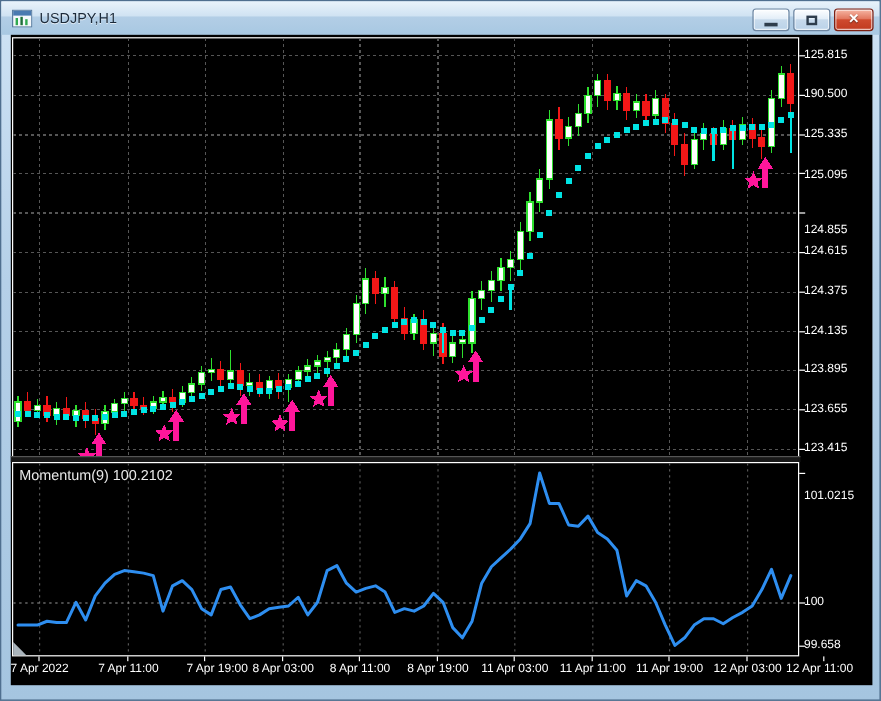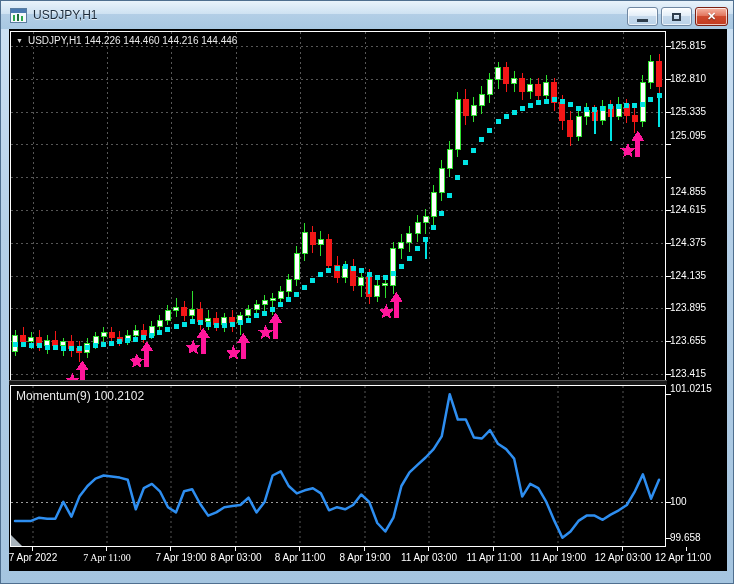--- a/index.html
+++ b/index.html
@@ -337,24 +337,20 @@
           <path d="M182.2,307.6L184.3,312.7L189.8,313.1L185.6,316.7L186.9,322.1L182.2,319.2L177.4,322.1L178.7,316.7L174.5,313.1L180.0,312.7Z" fill="#ff169b"></path>
           <polygon points="232.40000000000003,301.05000000000035 225.90000000000003,311.05000000000035 229.90000000000003,311.05000000000035 229.90000000000003,327.05000000000035 234.90000000000003,327.05000000000035 234.90000000000003,311.05000000000035 238.90000000000003,311.05000000000035" fill="#ff169b"></polygon>
           <path d="M222.4,313.1L224.5,318.1L230.0,318.6L225.8,322.2L227.1,327.5L222.4,324.7L217.7,327.5L219.0,322.2L214.8,318.6L220.3,318.1Z" fill="#ff169b"></path>
           <polygon points="264.6,280.55000000000143 258.1,290.55000000000143 262.1,290.55000000000143 262.1,306.55000000000143 267.1,306.55000000000143 267.1,290.55000000000143 271.1,290.55000000000143" fill="#ff169b"></polygon>
           <path d="M254.6,292.6L256.7,297.6L262.2,298.1L258.0,301.7L259.3,307.0L254.6,304.2L249.9,307.0L251.2,301.7L247.0,298.1L252.5,297.6Z" fill="#ff169b"></path>
           <polygon points="385.35,260.0500000000006 378.85,270.0500000000006 382.85,270.0500000000006 382.85,286.0500000000006 387.85,286.0500000000006 387.85,270.0500000000006 391.85,270.0500000000006" fill="#ff169b"></polygon>
           <path d="M375.4,272.1L377.5,277.1L383.0,277.6L378.8,281.2L380.1,286.5L375.4,283.7L370.6,286.5L371.9,281.2L367.7,277.6L373.2,277.1Z" fill="#ff169b"></path>
           <polygon points="626.85,98.7833333333324 620.35,108.7833333333324 624.35,108.7833333333324 624.35,124.7833333333324 629.35,124.7833333333324 629.35,108.7833333333324 633.35,108.7833333333324" fill="#ff169b"></polygon>
           <path d="M616.9,110.8L619.0,115.9L624.5,116.3L620.3,119.9L621.6,125.3L616.9,122.4L612.1,125.3L613.4,119.9L609.2,116.3L614.7,115.9Z" fill="#ff169b"></path>
         </svg>
-      <div class="ohlc">
-        <span class="tri">▼</span>
-        <span>USDJPY,H1 144.226 144.460 144.216 144.446</span>
-      </div>
     </div>
 
     <div class="separator"></div>
 
     <div class="pane pane-momo">
       <svg id="svg-momo" width="654" height="160">
           <line x1="22" y1="0" x2="22" y2="160" stroke="#565656" stroke-width="1" stroke-dasharray="2 3"></line>
           <line x1="96" y1="0" x2="96" y2="160" stroke="#565656" stroke-width="1" stroke-dasharray="2 3"></line>
           <line x1="160" y1="0" x2="160" y2="160" stroke="#565656" stroke-width="1" stroke-dasharray="2 3"></line>
           <line x1="225" y1="0" x2="225" y2="160" stroke="#565656" stroke-width="1" stroke-dasharray="2 3"></line>
@@ -367,40 +363,40 @@
           <line x1="676" y1="0" x2="676" y2="160" stroke="#565656" stroke-width="1" stroke-dasharray="2 3"></line>
           <line x1="0" y1="116.5" x2="654" y2="116.5" stroke="#9a9a9a" stroke-width="1" stroke-dasharray="2 3"></line>
           <polyline points="4.0,134.9 12.1,134.9 20.1,134.9 28.2,131.7 36.2,132.8 44.3,132.8 52.3,115.9 60.4,130.7 68.4,110.6 76.5,100.0 84.5,92.6 92.6,89.5 100.6,90.5 108.7,91.6 116.7,93.7 124.8,123.3 132.8,102.2 140.9,97.9 148.9,105.3 157.0,121.2 165.0,126.4 173.1,105.3 181.1,103.2 189.2,118.0 197.2,129.6 205.3,126.4 213.3,121.2 221.4,120.1 229.4,119.0 237.5,111.7 245.5,126.4 253.6,115.9 261.6,89.5 269.7,85.3 277.7,100.0 285.8,107.4 293.8,104.3 301.9,102.2 309.9,107.4 318.0,124.3 326.0,121.2 334.1,123.3 342.1,119.0 350.2,108.5 358.2,115.9 366.3,137.0 374.3,145.5 382.4,131.7 390.4,100.0 398.5,86.3 406.5,78.9 414.6,71.5 422.6,63.1 430.7,50.4 438.7,8.2 446.8,33.5 454.8,33.5 462.9,51.5 470.9,52.5 479.0,44.1 487.0,57.8 495.1,63.1 503.1,72.6 511.2,110.6 519.2,97.9 527.3,102.2 535.3,115.9 543.4,134.9 551.4,151.8 559.5,145.5 567.5,134.9 575.6,129.6 583.6,129.6 591.7,133.8 599.7,128.6 607.8,124.3 615.8,119.0 623.9,105.3 631.9,88.4 640.0,112.7 648.0,93.7" fill="none" stroke="#2e8ef0" stroke-width="2.5" stroke-linejoin="round" stroke-linecap="round"></polyline>
         </svg>
       <div class="momo-label">Momentum(9) 100.2102</div>
       <div class="corner-wedge"></div>
     </div>
 
     <div id="price-axis">
         <div class="axis-label" style="top: 11px;">125.815</div>
-        <div class="axis-label" style="top: 44px;">182.810</div>
+        <div class="axis-label" style="top: 44px;">190.500</div>
         <div class="axis-label" style="top: 77px;">125.335</div>
-        <div class="axis-label" style="top: 101px;">125.095</div>
+        <div class="axis-label" style="top: 111px;">125.095</div>
         <div class="axis-label" style="top: 142px; margin-top: 15px;">124.855</div>
         <div class="axis-label" style="top: 175px;">124.615</div>
         <div class="axis-label" style="top: 208px;">124.375</div>
         <div class="axis-label" style="top: 241px;">124.135</div>
         <div class="axis-label" style="top: 273px;">123.895</div>
         <div class="axis-label" style="top: 306px;">123.655</div>
         <div class="axis-label" style="top: 339px;">123.415</div>
       </div>
     <div id="momo-axis">
-        <div class="axis-label" style="top: 354px;">101.0215</div>
+        <div class="axis-label" style="top: 379px;">101.0215</div>
         <div class="axis-label" style="top: 467px;">100</div>
         <div class="axis-label" style="top: 503px;">99.658</div>
       </div>
     <div id="time-axis">
         <div class="time-label" style="left: 24px;">7 Apr 2022</div>
         <div class="tick-v" style="left: 23px;"></div>
-        <div class="time-label" style="left: 98px; font-family: Liberation Serif, serif;">7 Apr 11:00</div>
+        <div class="time-label" style="left: 98px;">7 Apr 11:00</div>
         <div class="tick-v" style="left: 97px;"></div>
         <div class="time-label" style="left: 172px;">7 Apr 19:00</div>
         <div class="tick-v" style="left: 161px;"></div>
         <div class="time-label" style="left: 227px;">8 Apr 03:00</div>
         <div class="tick-v" style="left: 226px;"></div>
         <div class="time-label" style="left: 291px;">8 Apr 11:00</div>
         <div class="tick-v" style="left: 290px;"></div>
         <div class="time-label" style="left: 356px;">8 Apr 19:00</div>
         <div class="tick-v" style="left: 355px;"></div>
         <div class="time-label" style="left: 420px;">11 Apr 03:00</div>

